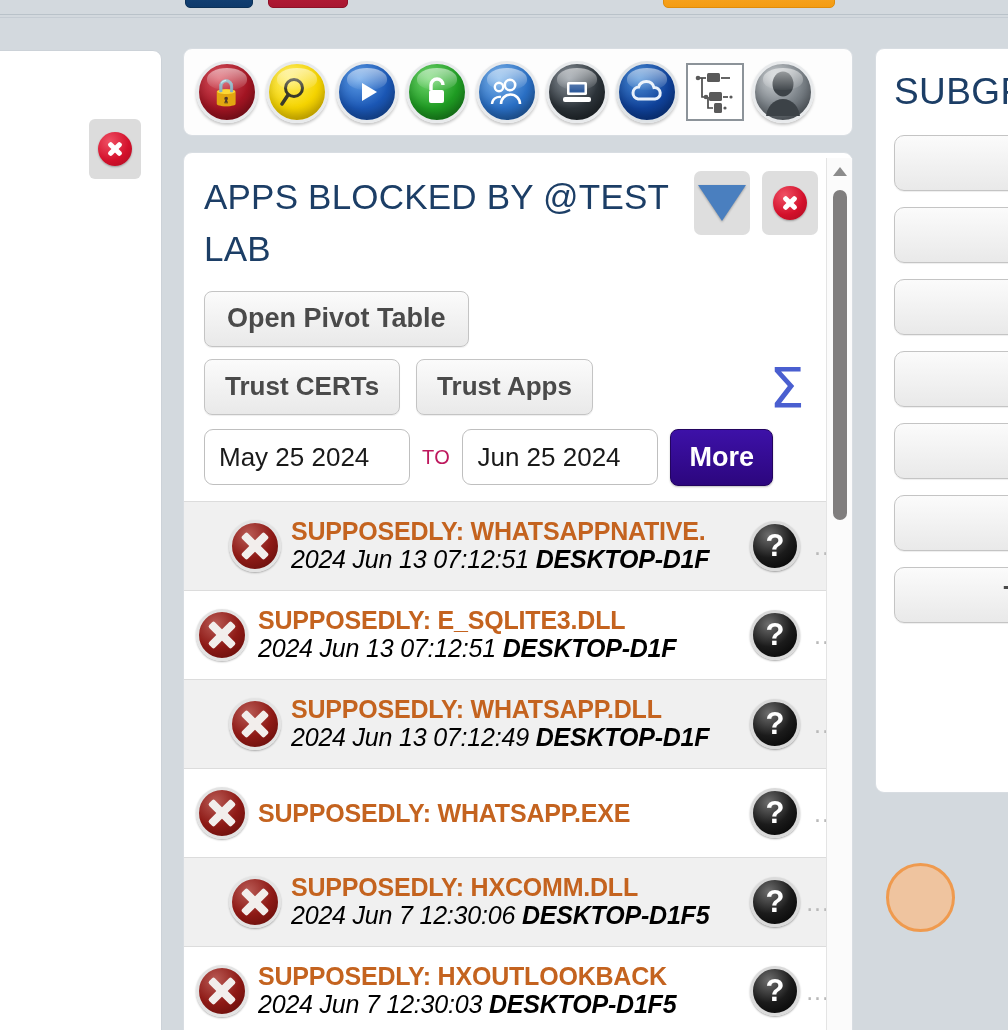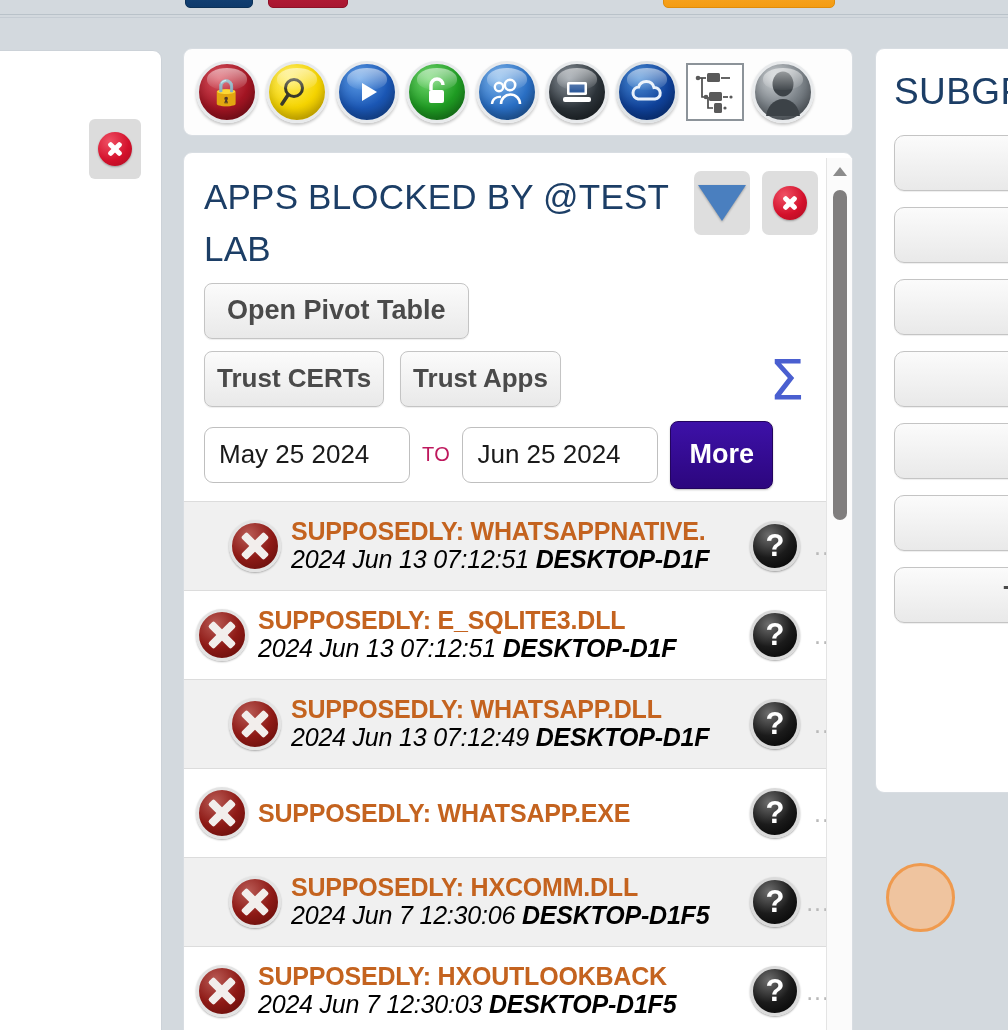--- a/index.html
+++ b/index.html
@@ -178,24 +178,24 @@
     display: inline-flex;
     align-items: center; justify-content: center;
     background: linear-gradient(#fbfbfb, #e9e9e9);
     border: 1px solid #c4c4c4;
     border-radius: 8px;
     color: #4a4a4a;
     font-weight: bold;
     box-shadow: 0 1px 1px rgba(0,0,0,.07);
   }
 
-  .pivot-btn { margin-top: 8px; height: 56px; padding: 0 22px; font-size: 27px; text-align: right; }
+  .pivot-btn { margin-top: 16px; height: 56px; padding: 0 22px; font-size: 27px; text-align: right; }
 
   .row2 { margin-top: 12px; display: flex; align-items: center; gap: 16px; position: relative; }
-  .trust-btn { height: 56px; padding: 0 12px; font-size: 26px; }
+  .trust-btn { height: 56px; padding: 0 20px; font-size: 26px; }
   .sigma {
     position: absolute; right: 18px; top: 2px;
     width: 54px; height: 54px;
     display: flex; align-items: center; justify-content: center;
     font-size: 56px; line-height: 1;
     color: #4a5fd0;
     font-family: "DejaVu Sans", sans-serif;
   }
 
   .row3 { margin-top: 14px; display: flex; align-items: center; gap: 12px; }
@@ -206,21 +206,21 @@
     background: #fff;
     border: 1px solid #bfbfbf;
     border-radius: 9px;
     font-size: 26px;
     color: #1a1a1a;
   }
   .date-box.d1 { width: 206px; }
   .date-box.d2 { width: 196px; }
   .to-label { font-size: 20px; color: #be185d; letter-spacing: .5px; }
   .more-btn {
-    height: 68px; padding: 0 18px;
+    height: 57px; padding: 0 18px;
     display: flex; align-items: center; justify-content: center;
     background: linear-gradient(#3d11a8, #2c067e);
     border: 1px solid #23045f;
     border-radius: 8px;
     color: #fff; font-weight: bold; font-size: 27px;
     box-shadow: 0 1px 2px rgba(0,0,0,.25);
   }
 
   
   .rows { border-top: 1px solid #dcdcdc; }

